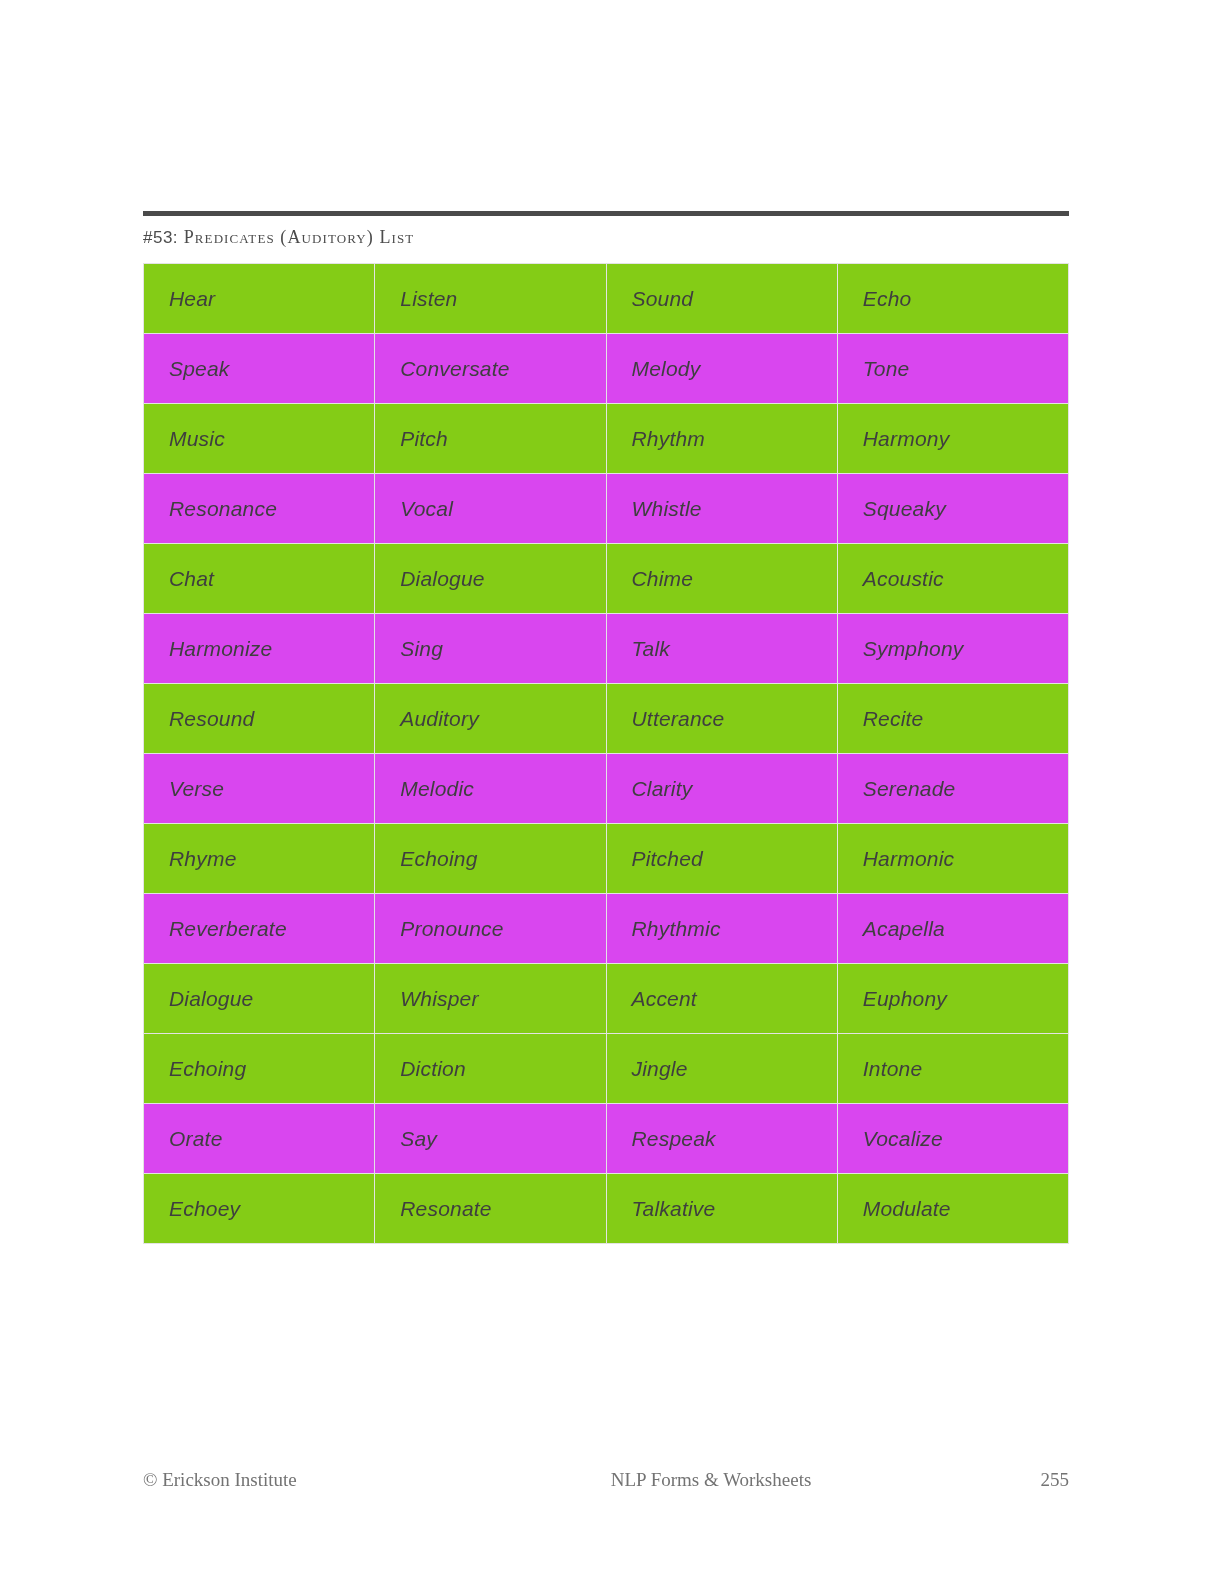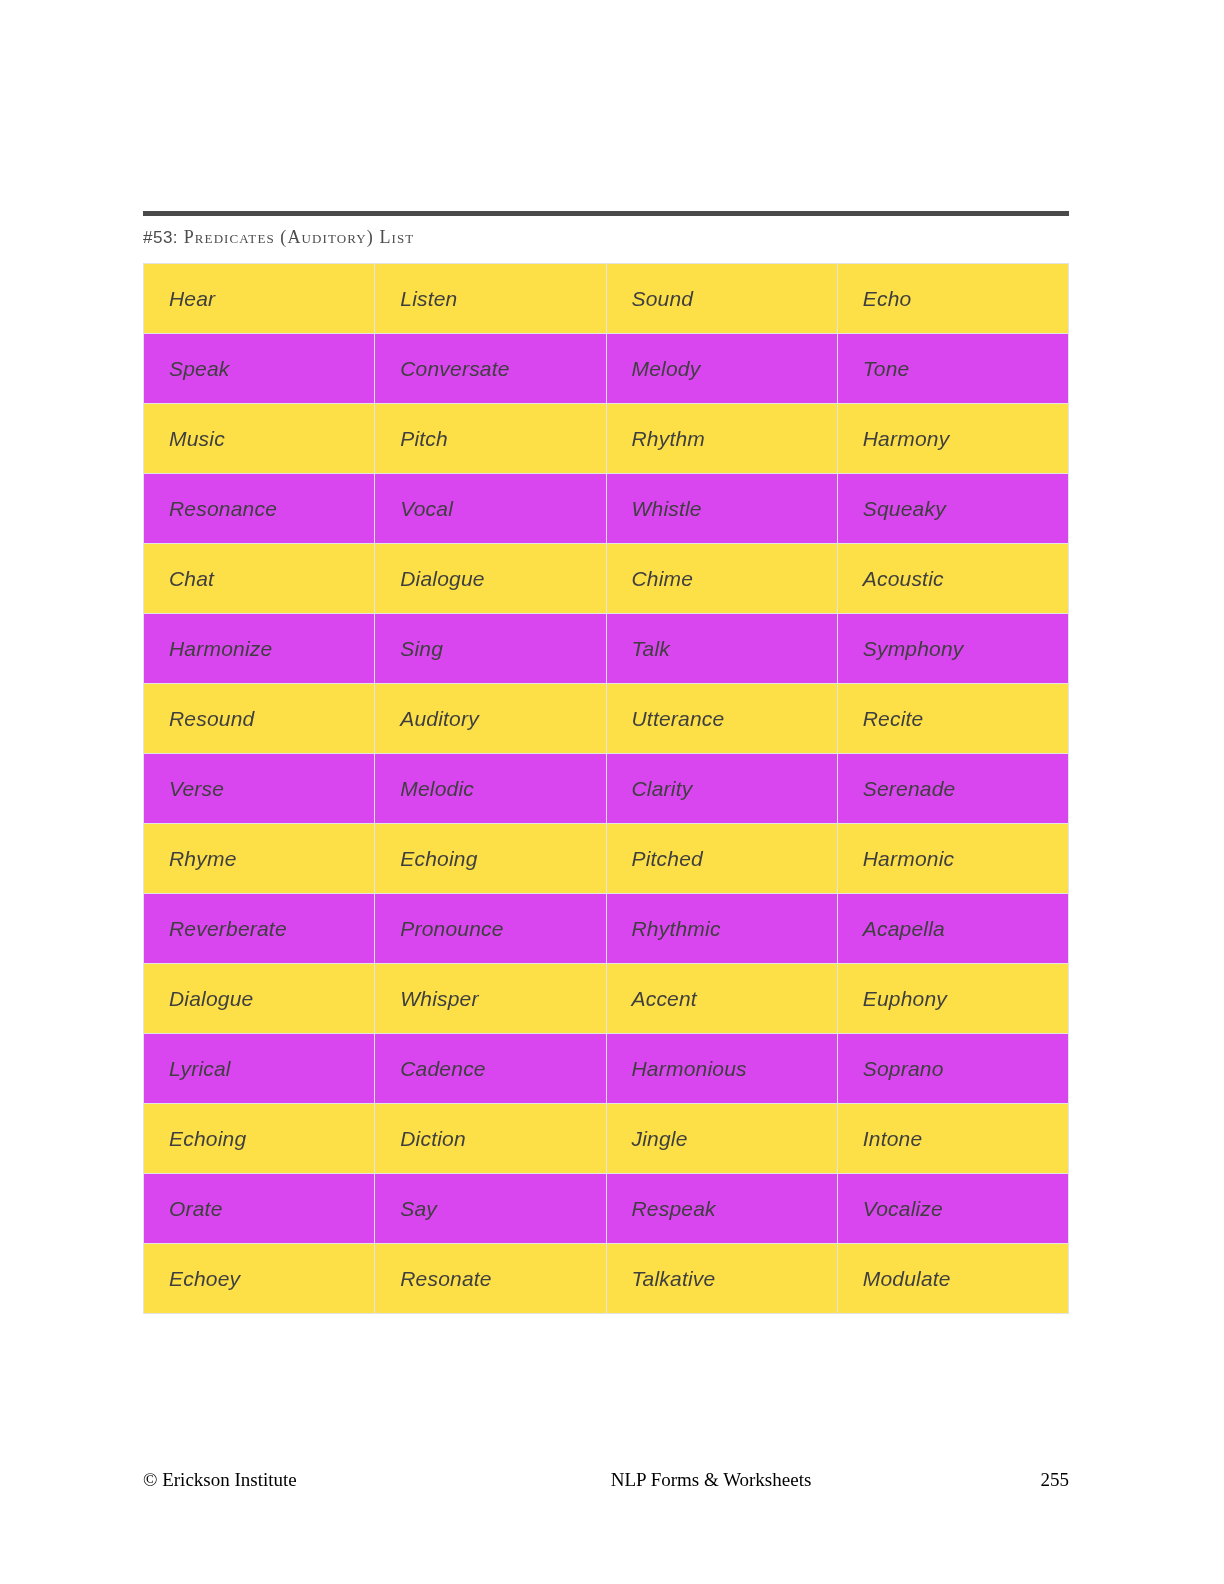--- a/index.html
+++ b/index.html
@@ -62,30 +62,30 @@
     font-style: italic;
     font-size: 21px;
     color: #3f3f3f;
     font-family: "Liberation Sans", sans-serif;
     letter-spacing: 0.2px;
   }
   table.words tr.shaded td {
     background: #d946ef;
   }
   table.words tr.plain td {
-    background: #fde047;
+    background: #84cc16;
   }
   .footer {
     position: absolute;
     left: 143px;
     top: 1432px;
     width: 926px;
     font-family: "Liberation Serif", serif;
     font-size: 19px;
-    color: #000000;
+    color: #737373;
     display: flex;
     align-items: baseline;
   }
   .footer .copy {
     width: 330px;
     white-space: nowrap;
   }
   .footer .center {
     flex: 1;
     text-align: center;
@@ -170,26 +170,20 @@
           <td>Reverberate</td>
           <td>Pronounce</td>
           <td>Rhythmic</td>
           <td>Acapella</td>
         </tr>
         <tr class="plain">
           <td>Dialogue</td>
           <td>Whisper</td>
           <td>Accent</td>
           <td>Euphony</td>
-        </tr>
-        <tr class="shaded">
-          <td>Lyrical</td>
-          <td>Cadence</td>
-          <td>Harmonious</td>
-          <td>Soprano</td>
         </tr>
         <tr class="plain">
           <td>Echoing</td>
           <td>Diction</td>
           <td>Jingle</td>
           <td>Intone</td>
         </tr>
         <tr class="shaded">
           <td>Orate</td>
           <td>Say</td>

